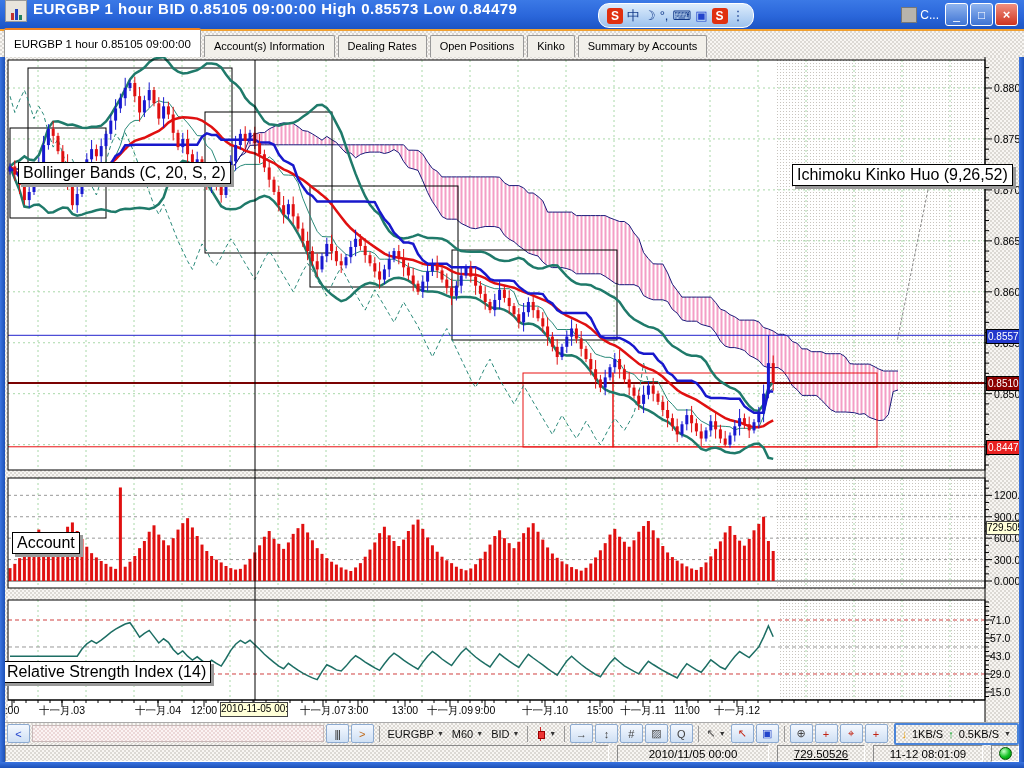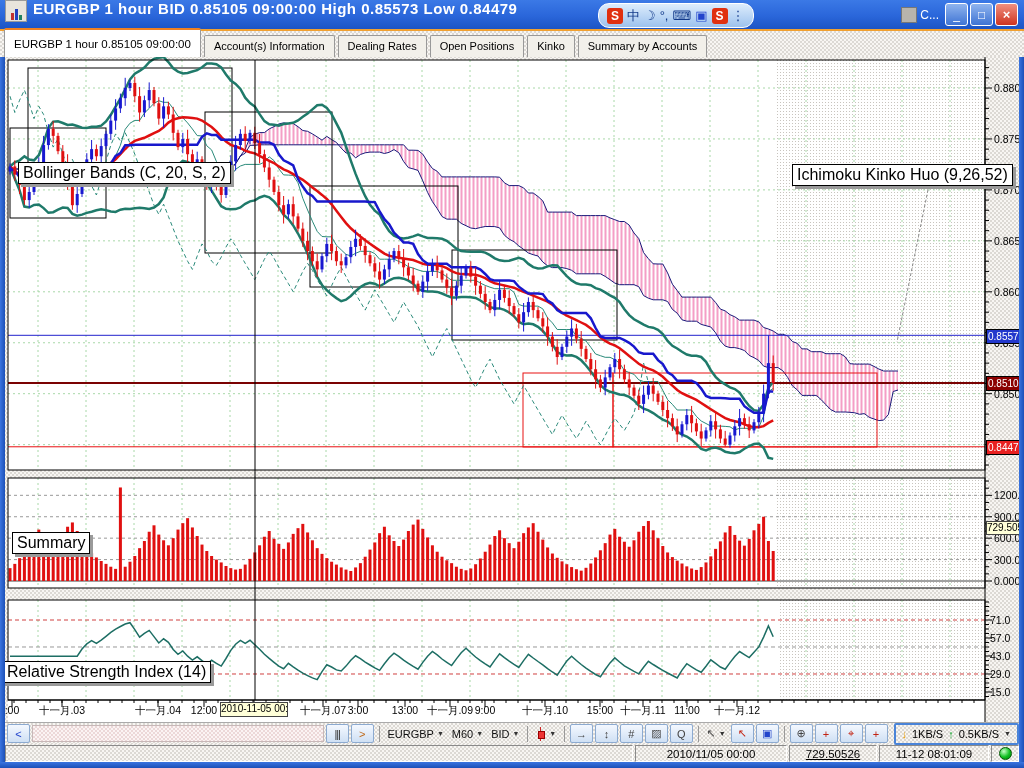--- a/index.html
+++ b/index.html
@@ -68,21 +68,21 @@
   .caret{font-size:7px;color:#333;}
   .glyph{color:#444;}
   .red{color:#c22211;}
   .blue{color:#2244cc;}
   #candle-icon{width:10px;height:14px;position:relative;display:inline-block;}
   #candle-icon .wick{position:absolute;left:4px;top:0;width:1px;height:14px;background:#c22;}
   #candle-icon .body{position:absolute;left:2px;top:4px;width:5px;height:6px;background:#e33;border:1px solid #900;}
   #net-panel{display:inline-flex;align-items:center;gap:5px;height:18px;border:2px solid #4a84d8;
     border-radius:2px;padding:0 6px;margin-left:4px;font-size:11px;color:#000;}
   
-  #statusbar{position:absolute;left:5px;top:745px;width:1014px;height:17px;z-index:6;display:flex;gap:2px;
+  #statusbar{position:absolute;left:5px;top:745px;width:1014px;height:17px;z-index:6;display:flex;gap:8px;
     font-size:11.5px;align-items:stretch;}
   .scell{border:1px solid;border-color:#8a8a8a #fff #fff #8a8a8a;display:flex;align-items:center;
     justify-content:center;white-space:nowrap;}
   #orb{width:11px;height:11px;border-radius:50%;border:1px solid #045a04;
     background:radial-gradient(circle at 35% 30%,#c8ffc8,#10c020 55%,#047a10);}
   
   .vborder{position:absolute;top:0;width:5px;height:768px;z-index:5;
     background:linear-gradient(90deg,#3a74e0,#1c50b8);}
   #bottomborder{position:absolute;left:0;top:762px;width:1024px;height:6px;z-index:6;
     background:linear-gradient(#3a74e0,#1c50b8);}
@@ -938,21 +938,21 @@
   </div>
 
   <div class="hit" style="left:8px;top:60px;width:977px;height:640px;"></div>
   <div class="hit" style="left:985px;top:57px;width:34px;height:643px;"></div>
   <div class="hit" style="left:8px;top:700px;width:977px;height:22px;"></div>
   <div class="hit" style="left:8px;top:470px;width:977px;height:8px;"></div>
   <div class="hit" style="left:8px;top:588px;width:977px;height:12px;"></div>
 
   <div class="ind-label" style="left:18px;top:162px;">Bollinger Bands (C, 20, S, 2)</div>
   <div class="ind-label" style="left:792px;top:164px;">Ichimoku Kinko Huo (9,26,52)</div>
-  <div class="ind-label" style="left:12px;top:532px;">Summary</div>
+  <div class="ind-label" style="left:12px;top:532px;">Account</div>
   <div class="ind-label" style="left:2px;top:661px;">Relative Strength Index (14)</div>
 
   <div class="pbadge" style="top:329px;background:#2238cc;">0.85573</div>
   <div class="pbadge" style="top:376px;background:#8b0000;">0.85105</div>
   <div class="pbadge" style="top:440px;background:#e82020;">0.84479</div>
   <div class="ybadge" style="left:986px;top:521px;width:32px;height:12px;">729.505</div>
   <div class="ybadge" style="left:220px;top:702px;width:66px;height:13px;text-align:center;">2010-11-05 00:00</div>
 
   <div id="toolbar" class="dither">
     <span class="tbtn blue">&lt;</span>

